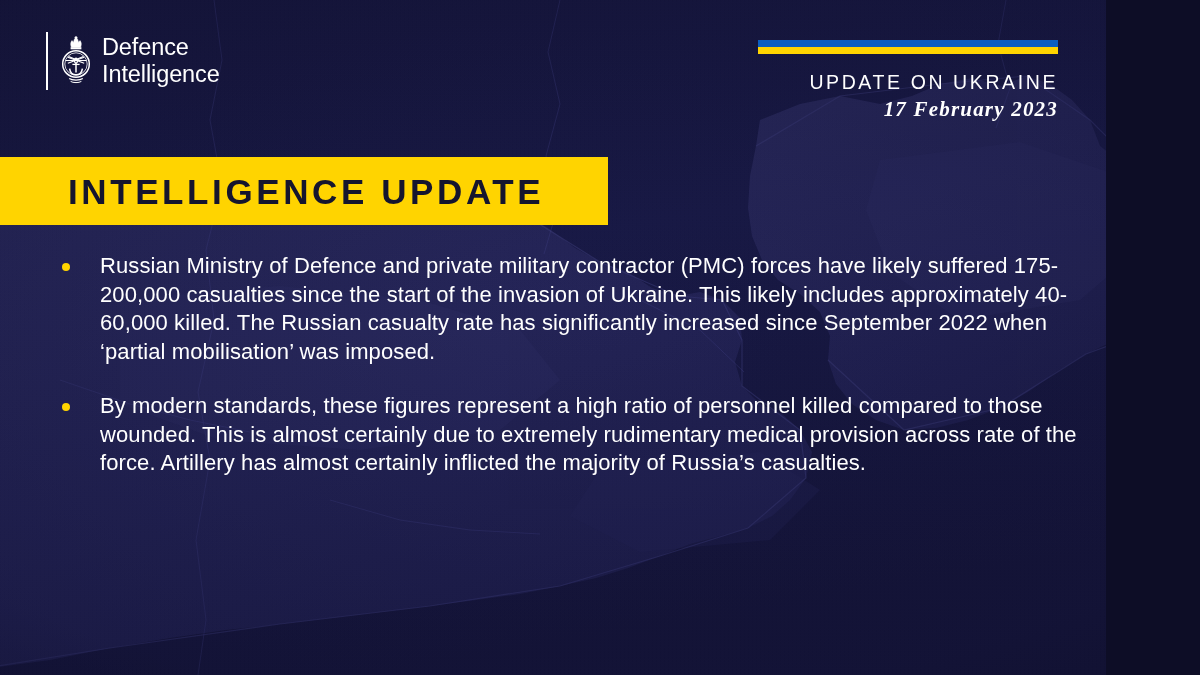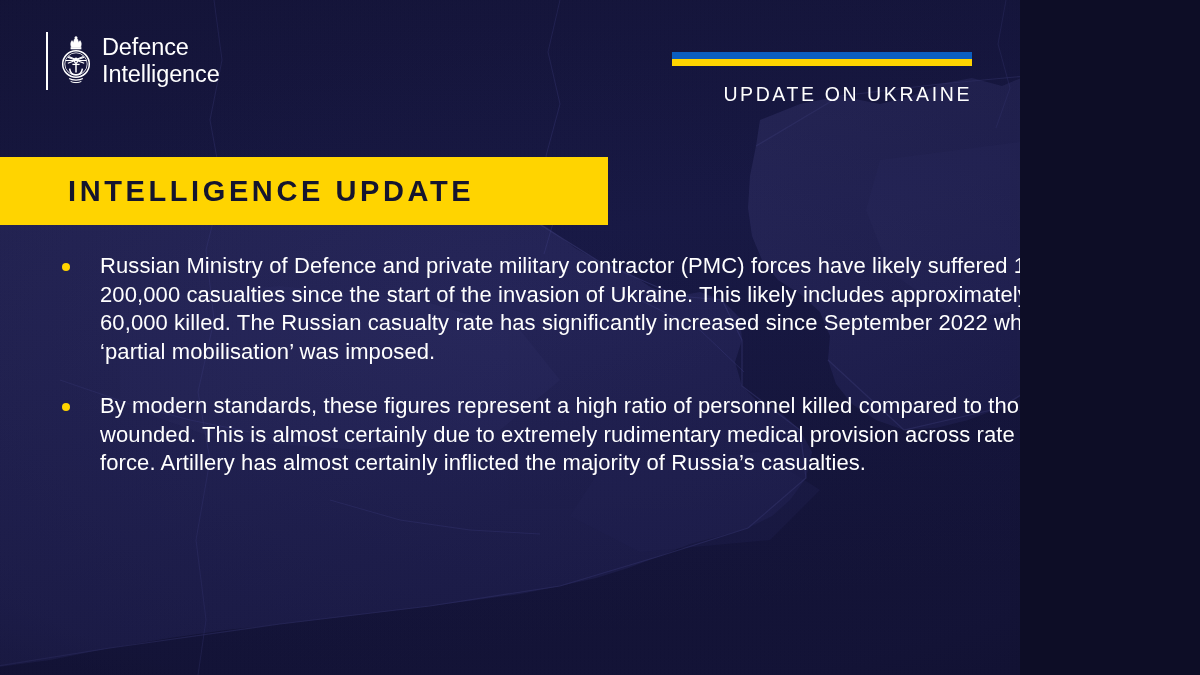--- a/index.html
+++ b/index.html
@@ -5,21 +5,21 @@
 <style>
   html, body {
     margin: 0;
     padding: 0;
     background: #0d0d26;
   }
   * { box-sizing: border-box; }
 
   .slide {
     position: relative;
-    width: 1020px;
+    width: 1106px;
     height: 675px;
     overflow: hidden;
     background: #a16207;
     font-family: "Liberation Sans", "DejaVu Sans", sans-serif;
     -webkit-font-smoothing: antialiased;
   }
 
   
   .bg-map {
     position: absolute;
@@ -85,21 +85,21 @@
   .logo-line {
     font-size: 23.5px;
     line-height: 27px;
     font-weight: 400;
   }
 
   
   .tr-block {
     position: absolute;
     right: 48px;
-    top: 52px;
+    top: 40px;
     width: 320px;
     text-align: right;
   }
   .flag-bar { width: 300px; margin-left: auto; }
   .flag-blue   { height: 7px; background: #0b5ec0; }
   .flag-yellow { height: 7px; background: #ffd400; }
 
   .tr-title {
     margin-top: 17px;
     color: #ffffff;
@@ -128,21 +128,21 @@
     top: 157px;
     width: 608px;
     height: 68px;
     background: #ffd400;
     display: flex;
     align-items: center;
   }
   .banner-text {
     margin-left: 68px;
     color: #15152e;
-    font-size: 29px;
+    font-size: 35px;
     font-weight: 700;
     letter-spacing: 3.6px;
     line-height: 1;
     white-space: nowrap;
   }
 
   
   .bullets {
     position: absolute;
     left: 62px;
@@ -278,20 +278,21 @@
         <div class="logo-line">Intelligence</div>
       </div>
     </div>
 
     <div class="tr-block">
       <div class="flag-bar">
         <div class="flag-blue"></div>
         <div class="flag-yellow"></div>
       </div>
       <div class="tr-title">UPDATE ON UKRAINE</div>
+      <div class="tr-date">17 February 2023</div>
     </div>
 
     <div class="banner">
       <div class="banner-text">INTELLIGENCE UPDATE</div>
     </div>
 
     <div class="bullets">
 
       <div class="bullet-row">
         <div class="bullet-dot"></div>

